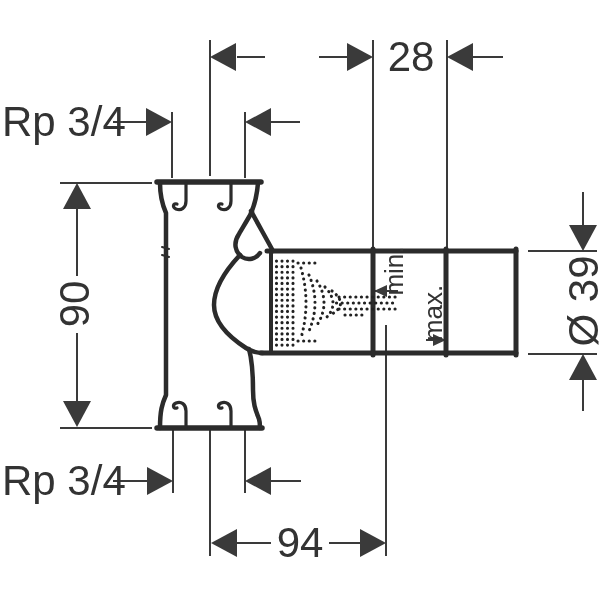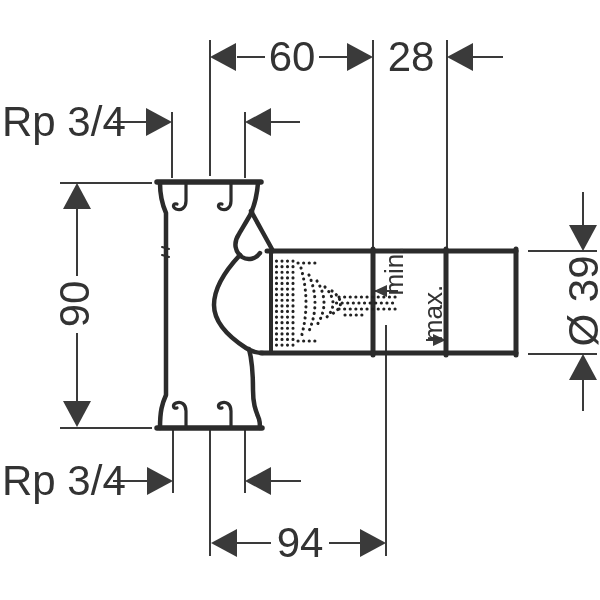--- a/index.html
+++ b/index.html
@@ -149,21 +149,20 @@
       <path d="M325,287 Q341,304 325,319"></path>
       <path d="M332,291 Q349,304 332,314"></path>
       <path d="M339,297 H396"></path>
       <path d="M336.5,303 H398"></path>
       <path d="M339,309 H396"></path>
       <path d="M345,315 H366"></path>
       <path d="M298,341 H318"></path>
     </g>
   </svg>
 
-  <div class="dim-label" style="left:292px; top:57px;">60</div>
 
   <div class="dim-label" style="left:411px; top:57px;">28</div>
 
   <div class="dim-label left-anchored" style="left:2px; top:122px;">Rp 3/4</div>
 
   <div class="dim-label left-anchored" style="left:2px; top:481px;">Rp 3/4</div>
 
   <div class="dim-label rotated" style="left:75px; top:304px;">90</div>
 
   <div class="dim-label" style="left:300px; top:543px;">94</div>

